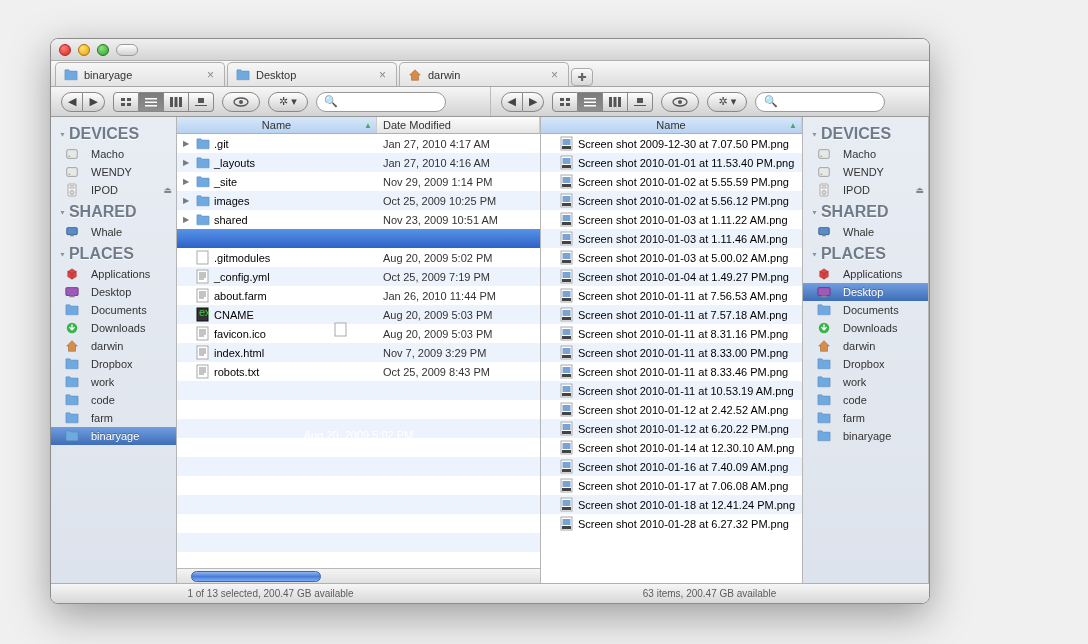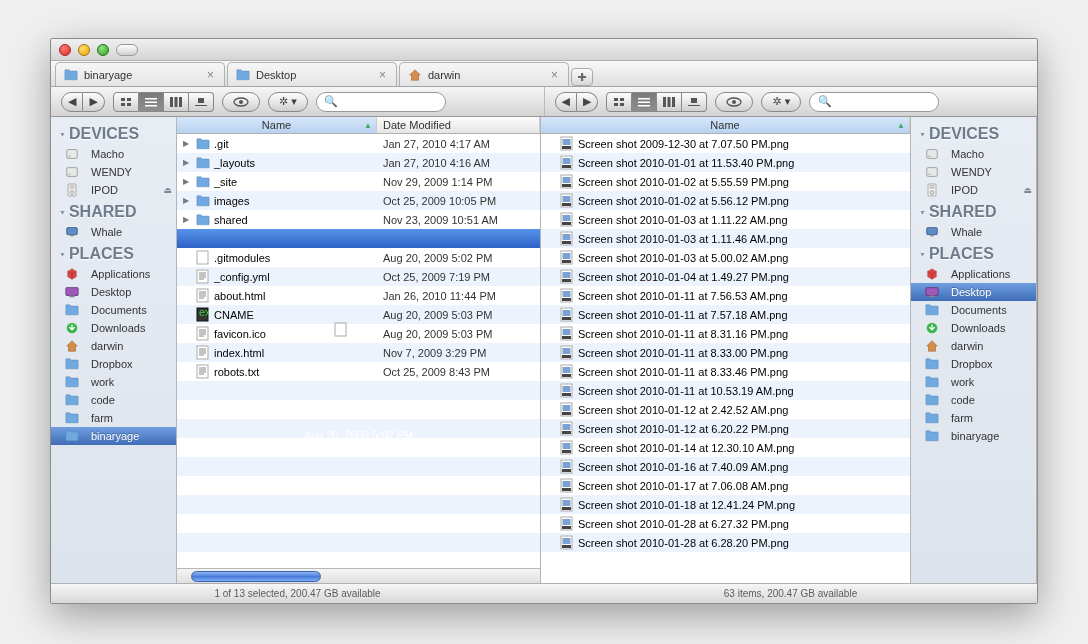--- a/index.html
+++ b/index.html
@@ -1,17 +1,17 @@
 <!DOCTYPE html>
 <html><head>
 <meta charset="utf-8">
 <style>
 * { margin:0; padding:0; box-sizing:border-box; font-family:"Lucida Grande","Helvetica Neue",Arial,sans-serif; font-size:11px; -webkit-font-smoothing:antialiased; }
 body { background:#f0f0f0; width:1088px; height:644px; position:relative; }
-.window { position:absolute; left:50px; top:38px; width:988px; height:566px; background:#fff; border:1px solid #8c8c8c; border-radius:2px; box-shadow:0 12px 40px rgba(0,0,0,.35); overflow:hidden; display:flex; flex-direction:column; }
+.window { position:absolute; left:50px; top:38px; width:880px; height:566px; background:#fff; border:1px solid #8c8c8c; border-radius:8px; box-shadow:0 12px 40px rgba(0,0,0,.35); overflow:hidden; display:flex; flex-direction:column; }
 .titlebar { height:22px; background:linear-gradient(#f0f0f0,#d4d4d4); border-bottom:1px solid #b0b0b0; display:flex; align-items:center; }
 .tl { display:flex; gap:7px; padding:0 8px; }
 .tl span { width:12px; height:12px; border-radius:50%; }
 .tl .r{background:radial-gradient(circle at 35% 30%,#ff7e72,#d7271c);border:1px solid #a23;}
 .tl .y{background:radial-gradient(circle at 35% 30%,#ffdf6b,#e8a20f);border:1px solid #a87200;}
 .tl .g{background:radial-gradient(circle at 35% 30%,#8ce27a,#2fa52b);border:1px solid #276e1f;}
 .tl .pill{width:22px;height:12px;border-radius:6px;background:linear-gradient(#fff,#d0d0d0);border:1px solid #999;}
 .tabbar { height:26px; background:linear-gradient(#f8f8f8,#dedede); border-bottom:1px solid #a6a6a6; display:flex; align-items:flex-end; padding:0 4px; }
 .tab { display:flex; align-items:center; gap:6px; height:24px; padding:0 10px 0 8px; background:linear-gradient(#f6f6f6,#e4e4e4); border:1px solid #b0b0b0; border-bottom:none; border-radius:5px 5px 0 0; margin-right:2px; min-width:170px; color:#333; }
 .tab .ico{width:14px;height:14px;display:flex;align-items:center;justify-content:center;}
@@ -386,21 +386,21 @@
             <div class="row">
               <div class="c1">
                 <span class="disc">▶</span>
                 <span class="fico">
                   <svg class="folder-svg" viewBox="0 0 16 14">
                     <path d="M1 3 l0 -1.5 q0 -0.5 0.5 -0.5 l4 0 l1.5 1.5 l7.5 0 q0.5 0 0.5 0.5 l0 9 q0 0.5 -0.5 0.5 l-13 0 q-0.5 0 -0.5 -0.5 z" fill="#6fa9df" stroke="#4a7fb0" stroke-width="0.5"></path>
                   </svg>
                 </span>
                 <span>images</span>
               </div>
-              <div class="c2">Oct 25, 2009 10:05 PM</div>
+              <div class="c2">Oct 25, 2009 10:25 PM</div>
             </div>
             <div class="row">
               <div class="c1">
                 <span class="disc">▶</span>
                 <span class="fico">
                   <svg class="folder-svg" viewBox="0 0 16 14">
                     <path d="M1 3 l0 -1.5 q0 -0.5 0.5 -0.5 l4 0 l1.5 1.5 l7.5 0 q0.5 0 0.5 0.5 l0 9 q0 0.5 -0.5 0.5 l-13 0 q-0.5 0 -0.5 -0.5 z" fill="#6fa9df" stroke="#4a7fb0" stroke-width="0.5"></path>
                   </svg>
                 </span>
                 <span>shared</span>
@@ -452,21 +452,21 @@
                 <span class="disc"></span>
                 <span class="fico">
                   <svg class="file-svg" viewBox="0 0 13 15">
                     <rect x="1" y="1" width="11" height="13" fill="#fff" stroke="#aaa"></rect>
                     <line x1="3" y1="4" x2="10" y2="4" stroke="#888"></line>
                     <line x1="3" y1="6" x2="10" y2="6" stroke="#888"></line>
                     <line x1="3" y1="8" x2="10" y2="8" stroke="#888"></line>
                     <line x1="3" y1="10" x2="8" y2="10" stroke="#888"></line>
                   </svg>
                 </span>
-                <span>about.html</span>
+                <span>about.farm</span>
               </div>
               <div class="c2">Jan 26, 2010 11:44 PM</div>
             </div>
             <div class="row">
               <div class="c1">
                 <span class="disc"></span>
                 <span class="fico">
                   <svg class="file-svg" viewBox="0 0 13 15">
                     <rect x="1" y="1" width="11" height="13" fill="#333" stroke="#111"></rect>
                     <text x="3" y="9" fill="#4c4" font-size="5">exe</text>
@@ -813,33 +813,20 @@
               <div class="c1">
                 <span class="disc"></span>
                 <span class="fico">
                   <svg class="file-svg" viewBox="0 0 13 15">
                     <rect x="1" y="1" width="11" height="13" fill="#fff" stroke="#aaa"></rect>
                     <rect x="2.5" y="3" width="8" height="6" fill="#7aa3d4"></rect>
                     <rect x="2" y="10" width="9" height="3" fill="#444"></rect>
                   </svg>
                 </span>
                 <span>Screen shot 2010-01-28 at 6.27.32 PM.png</span>
-              </div>
-            </div>
-            <div class="row">
-              <div class="c1">
-                <span class="disc"></span>
-                <span class="fico">
-                  <svg class="file-svg" viewBox="0 0 13 15">
-                    <rect x="1" y="1" width="11" height="13" fill="#fff" stroke="#aaa"></rect>
-                    <rect x="2.5" y="3" width="8" height="6" fill="#7aa3d4"></rect>
-                    <rect x="2" y="10" width="9" height="3" fill="#444"></rect>
-                  </svg>
-                </span>
-                <span>Screen shot 2010-01-28 at 6.28.20 PM.png</span>
               </div>
             </div>
           </div>
       </div>
       <div class="sidebar" id="sidebar-r">
           <div class="sb-hdr">DEVICES</div>
           <div class="sb-item">
             <span class="ico">
               <svg width="14" height="14" viewBox="0 0 16 16">
                 <rect x="2" y="3" width="12" height="10" rx="1.5" fill="#e8e8e8" stroke="#999"></rect>

